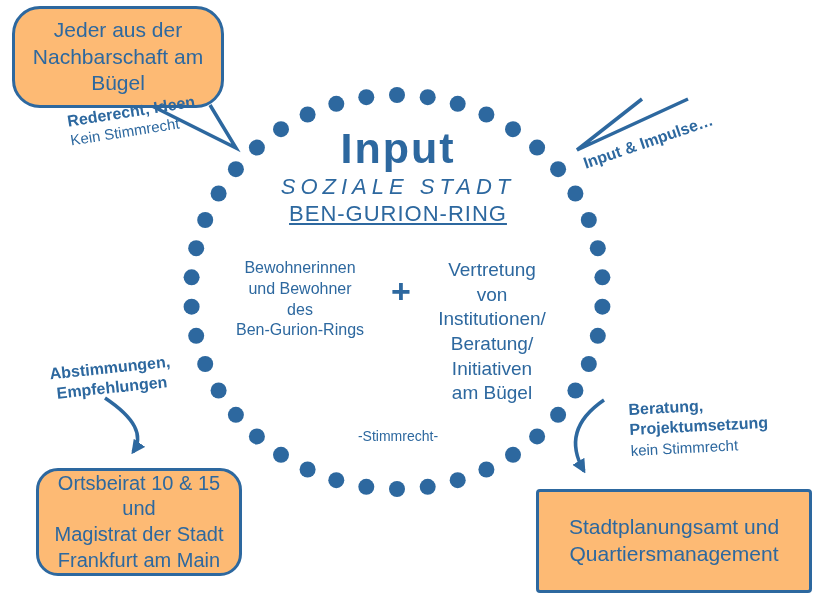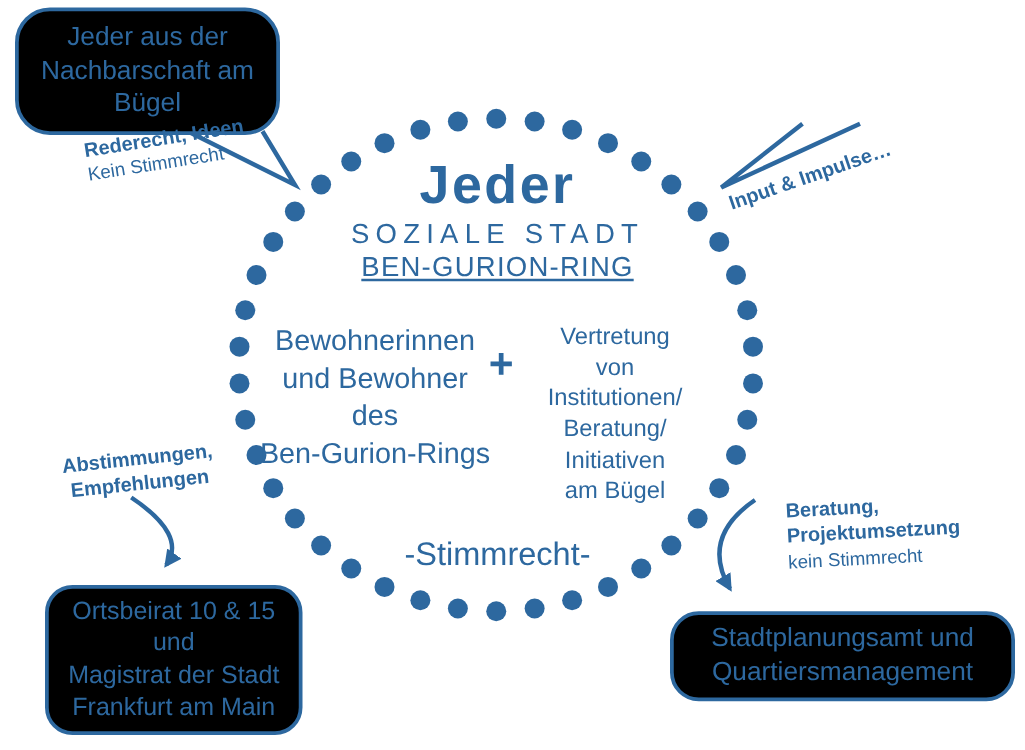--- a/index.html
+++ b/index.html
@@ -2,37 +2,37 @@
 <html style="--primary: #2d689f;"><head>
 <meta charset="utf-8">
 <style>
   :root { --primary: #2d689f; }
   * { margin: 0; padding: 0; box-sizing: border-box; }
   body { background: #fff; font-family: "Liberation Sans", "DejaVu Sans", sans-serif; }
   .stage { position: relative; width: 820px; height: 600px; background: #fff; overflow: hidden; color: var(--primary); }
   .overlay { position: absolute; left: 0; top: 0; width: 820px; height: 600px; pointer-events: none; }
 
   .bubble {
-    position: absolute; background: #000000; border: 3.5px solid var(--primary);
+    position: absolute; background: #fdba74; border: 3.5px solid var(--primary);
     color: var(--primary); display: flex; align-items: center; justify-content: center;
     text-align: center; white-space: pre-line; line-height: 1.28; z-index: 2;
   }
   .b-tl { left: 12px;  top: 6px;   width: 212px; height: 102px; border-radius: 28px; font-size: 21px; }
   .b-tr { left: 600px; top: 8px;   width: 214px; height: 94px;  border-radius: 28px; font-size: 21px; }
-  .b-bl { left: 36px;  top: 468px; width: 206px; height: 120px; border-radius: 22px; font-size: 20px; }
-  .b-br { left: 536px; top: 489px; width: 276px; height: 72px;  border-radius: 23px; font-size: 21px; }
+  .b-bl { left: 36px;  top: 468px; width: 206px; height: 108px; border-radius: 22px; font-size: 20px; }
+  .b-br { left: 536px; top: 489px; width: 276px; height: 104px;  border-radius: 4px; font-size: 21px; }
 
   .ctext { position: absolute; color: var(--primary); text-align: center; transform: translateX(-50%); white-space: pre-line; z-index: 1; }
   .c-title { left: 398px; top: 124px; font-size: 43px; font-weight: bold; letter-spacing: 2px; }
-  .c-sub1  { left: 398px; top: 174px; font-size: 22px; letter-spacing: 5px; }
+  .c-sub1  { left: 398px; top: 174px; font-size: 22px; letter-spacing: 5px; font-style: italic; }
   .c-sub2  { left: 398px; top: 201px; font-size: 22px; letter-spacing: 1px; text-decoration: underline; }
-  .c-left  { left: 300px; top: 258px; font-size: 23px; line-height: 1.3; }
+  .c-left  { left: 300px; top: 258px; font-size: 16px; line-height: 1.3; }
   .c-plus  { left: 401px; top: 272px; font-size: 34px; font-weight: bold; }
   .c-right { left: 492px; top: 258px; font-size: 19px; line-height: 1.3; }
-  .c-note  { left: 398px; top: 428px; font-size: 26px; }
+  .c-note  { left: 398px; top: 428px; font-size: 14px; }
 
   .slabel { position: absolute; color: var(--primary); z-index: 3; line-height: 1.25; }
   .sl-bold { font-weight: bold; font-size: 16px; white-space: pre-line; }
   .sl-normal { font-size: 15px; white-space: pre-line; }
   .l-tl { left: 66px;  top: 112px; transform: rotate(-9deg);  transform-origin: 0 0; }
   .l-tr { left: 584px; top: 154px; transform: rotate(-19deg); transform-origin: 0 50%; }
   .l-left  { left: 44px;  top: 358px; width: 134px; text-align: center; transform: rotate(-6deg); }
   .l-right { left: 628px; top: 400px; transform: rotate(-3deg); transform-origin: 0 0; }
   .l-right .sl-normal { margin-top: 2px; }
 </style>
@@ -100,21 +100,21 @@
         <circle cx="307.6" cy="114.5" r="8"></circle>
         <circle cx="336.3" cy="103.8" r="8"></circle>
         <circle cx="366.3" cy="97.2" r="8"></circle>
       </g>
     <path d="M150,105 L236,148 L210,105" style="fill:#fff;stroke:var(--primary);stroke-width:3.5"></path>
     <path d="M688,99 L577,150 L642,99" style="fill:#fff;stroke:var(--primary);stroke-width:3.5"></path>
     <path d="M105,398 Q150,428 133,452" style="fill:none;stroke:var(--primary);stroke-width:3.5" marker-end="url(#arrowhead)"></path>
     <path d="M604,400 Q560,430 584,471" style="fill:none;stroke:var(--primary);stroke-width:3.5" marker-end="url(#arrowhead)"></path>
   </svg>
 
-  <div class="ctext c-title">Jeder</div>
+  <div class="ctext c-title">Input</div>
   <div class="ctext c-sub1">SOZIALE STADT</div>
   <div class="ctext c-sub2">BEN-GURION-RING</div>
   <div class="ctext c-left">Bewohnerinnen
 und Bewohner
 des
 Ben-Gurion-Rings</div>
   <div class="ctext c-plus">+</div>
   <div class="ctext c-right">Vertretung
 von
 Institutionen/

